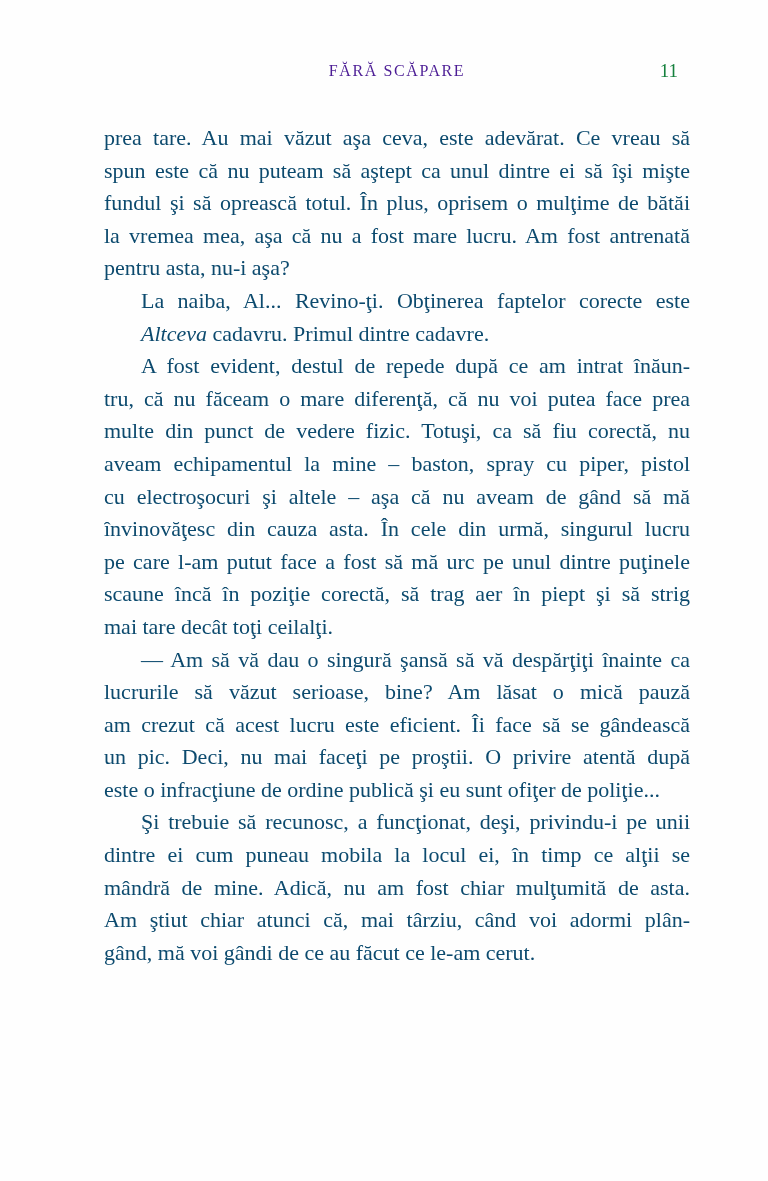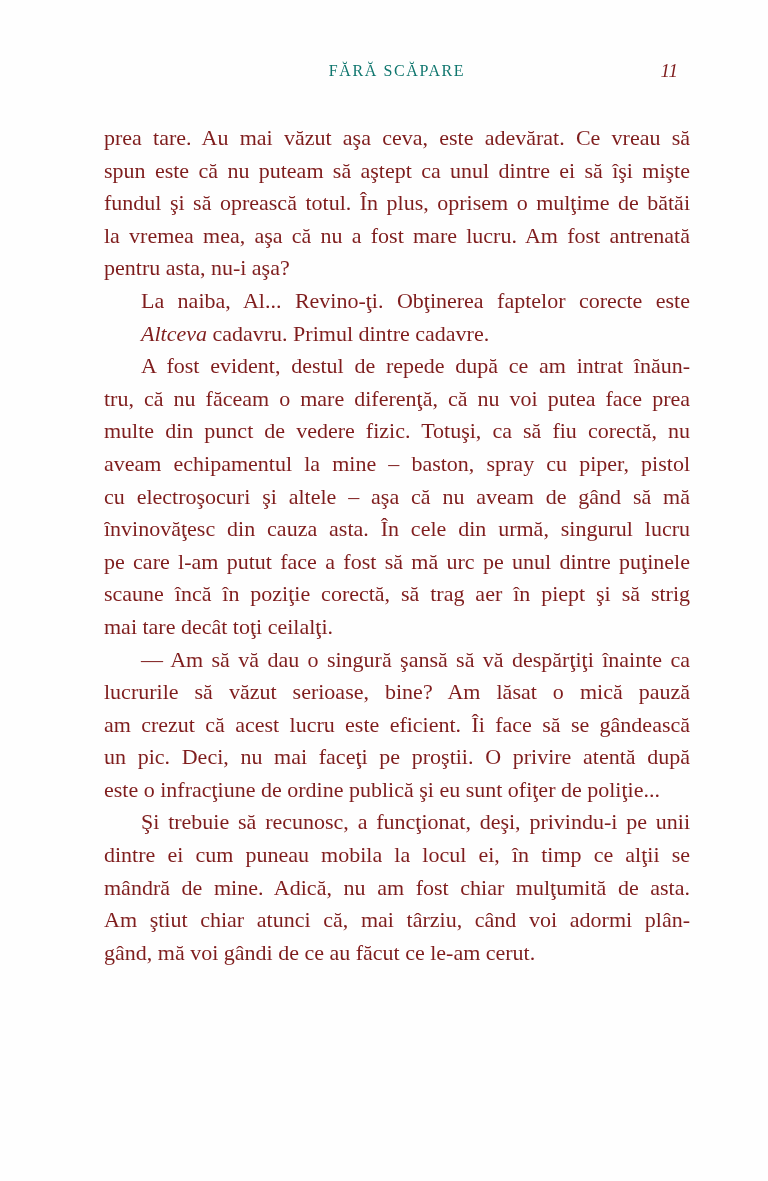--- a/index.html
+++ b/index.html
@@ -23,38 +23,37 @@
     width: 586px;
     height: 24px;
   }
   .running-head {
     position: absolute;
     left: 0;
     right: 0;
     text-align: center;
     font-size: 16px;
     letter-spacing: 1.6px;
-    color: #0f766e;
+    color: #4c1d95;
     text-transform: uppercase;
   }
   .page-number {
     position: absolute;
     top: -2px;
     right: 12px;
     font-size: 19px;
-    color: #7f1d1d;
-    font-style: italic;
+    color: #15803d;
   }
   .text-block {
     position: absolute;
     top: 122px;
     left: 104px;
     width: 586px;
     font-size: 22px;
-    color: #7f1d1d;
+    color: #0c4a6e;
   }
   .line {
     height: 32.6px;
     line-height: 32.6px;
     text-align: justify;
     text-align-last: justify;
     overflow: hidden;
   }
   .line.last {
     text-align: center;

